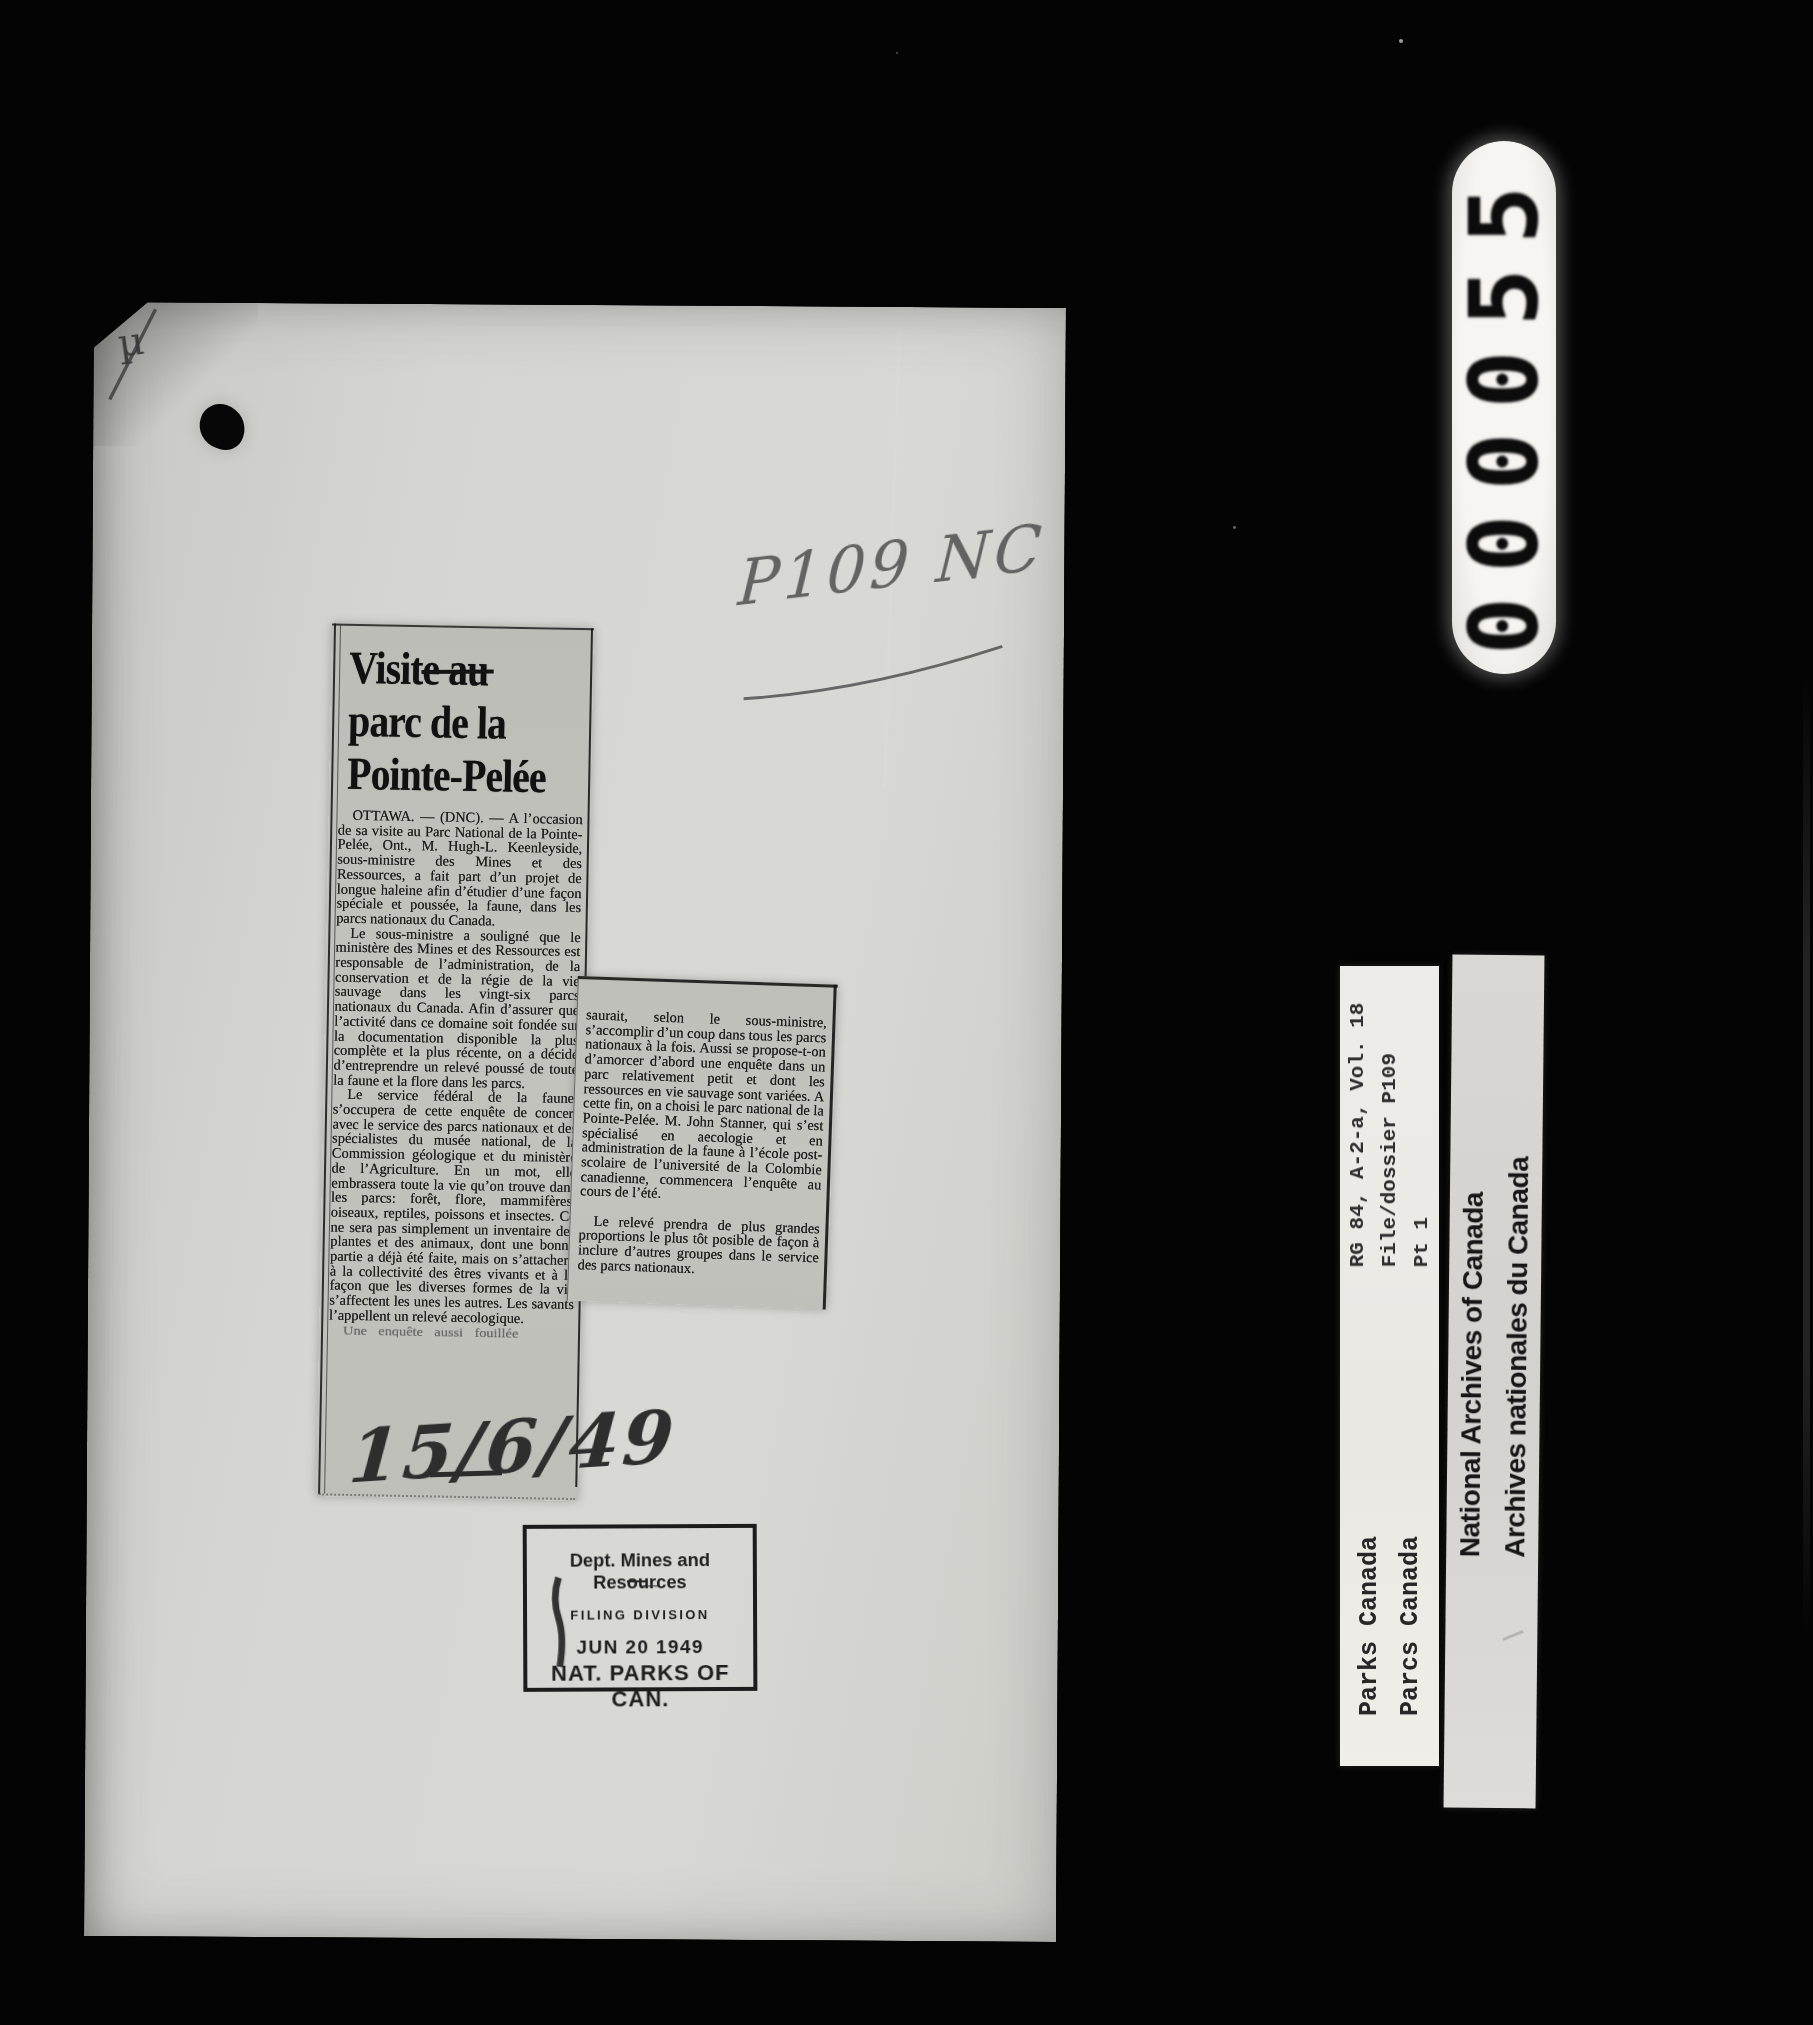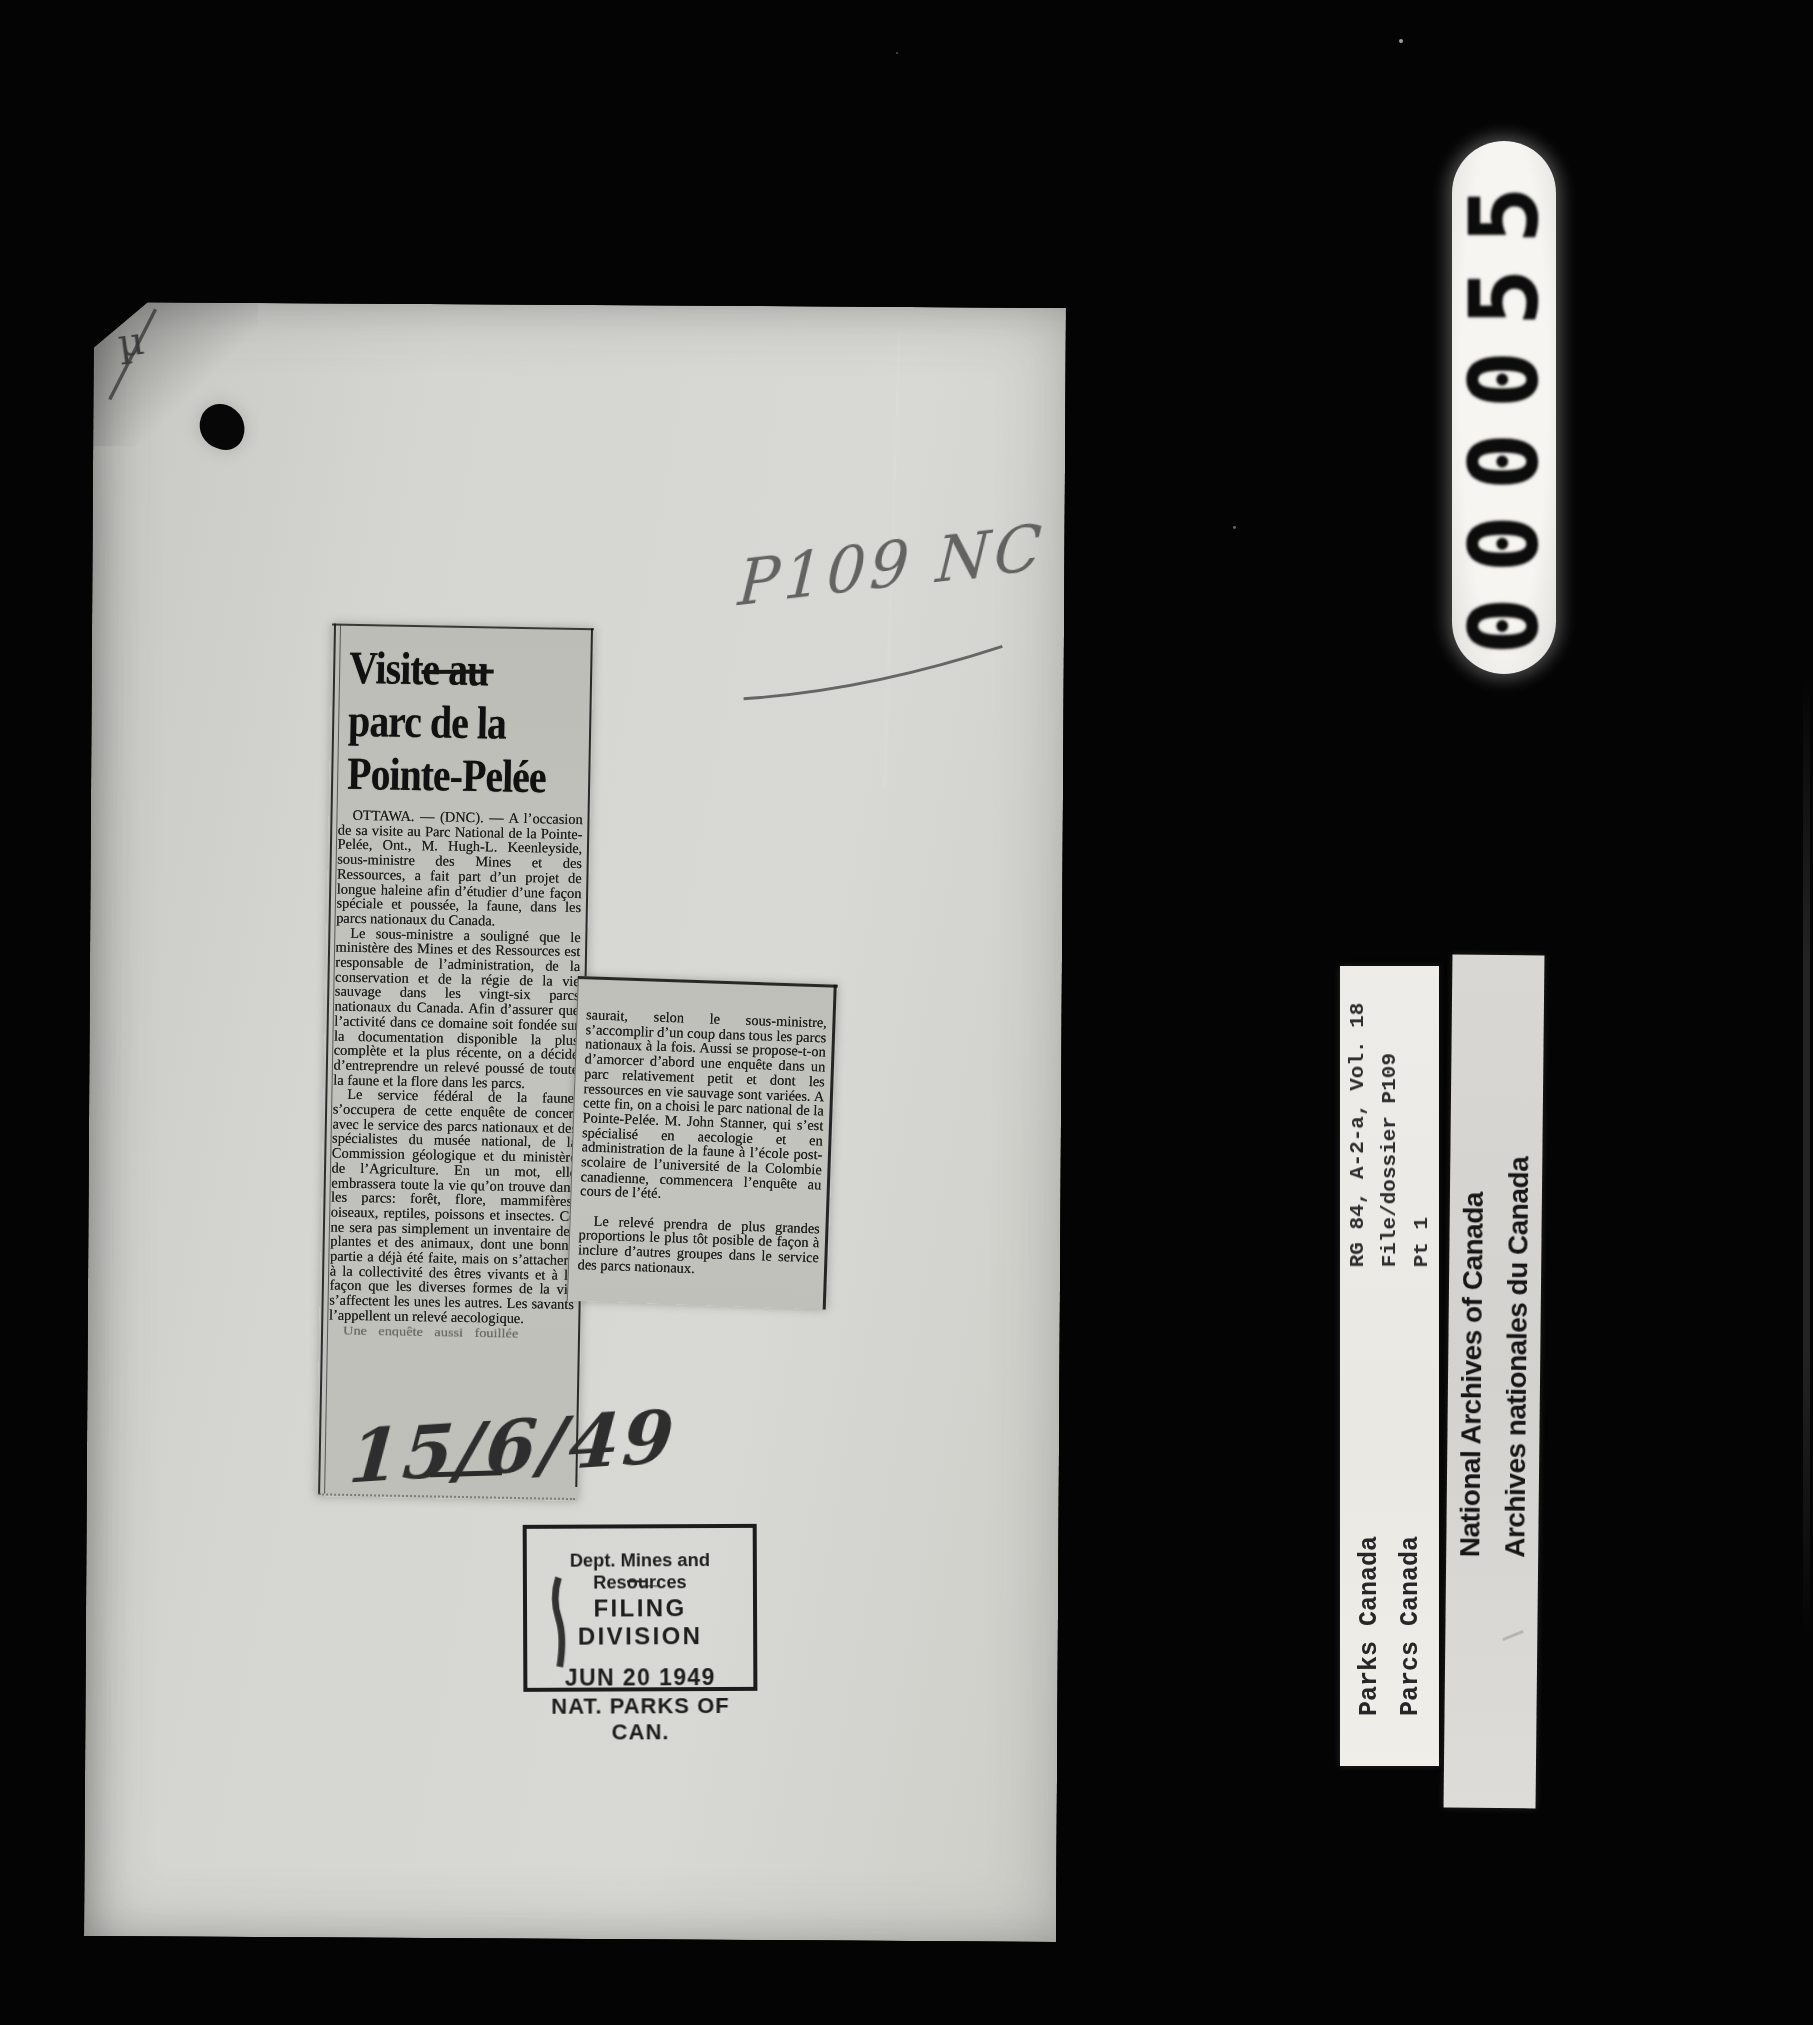--- a/index.html
+++ b/index.html
@@ -70,22 +70,22 @@
   .mu-mark{position:absolute;left:24px;top:16.4px;font-size:40px;color:#3d3d3d;
         font-family:"DejaVu Serif",serif;transform:rotate(-8deg);filter:blur(0.2px);}
   .mark-svg{position:absolute;left:0;top:0;pointer-events:none;}
 
   
   .stamp{position:absolute;left:437px;top:1219px;width:226px;height:159px;
         border:4.8px solid #1c1c1c;transform:rotate(-.6deg);
         color:#1e1e1e;font-family:"Liberation Sans",sans-serif;font-weight:bold;
         text-align:center;filter:blur(0.2px);}
   .stamp .s1{margin-top:21px;font-size:18.3px;}
-  .stamp .s2{margin-top:1px;font-size:24px;letter-spacing:2.4px;text-align:center;}
-  .stamp .s3{margin-top:14.4px;font-size:23px;letter-spacing:1.4px;}
+  .stamp .s2{margin-top:14px;font-size:13px;letter-spacing:2.4px;text-align:center;}
+  .stamp .s3{margin-top:14.4px;font-size:19px;letter-spacing:1.4px;}
   .stamp .s4{margin-top:2px;font-size:22px;letter-spacing:1px;}
   .stamp .tick{position:absolute;left:100px;top:52px;width:19px;height:2.4px;background:#262626;
         box-shadow:14.4px 4.8px 0 -0.5px #262626;}
   .stamp .blot{position:absolute;left:17.3px;top:46px;}
 
   
   .stripA{position:absolute;left:1340px;top:966px;width:99px;height:800px;
         background:linear-gradient(180deg,#edece8,#e9e8e3 60%,#efeee9);
         box-shadow:6.7px 0 8.7px -2.9px rgba(0,0,0,.8), 0 0 6.7px rgba(200,200,200,.2);}
   .rot{position:absolute;left:50%;white-space:nowrap;transform:translate(-50%,-50%) rotate(-90deg);}

